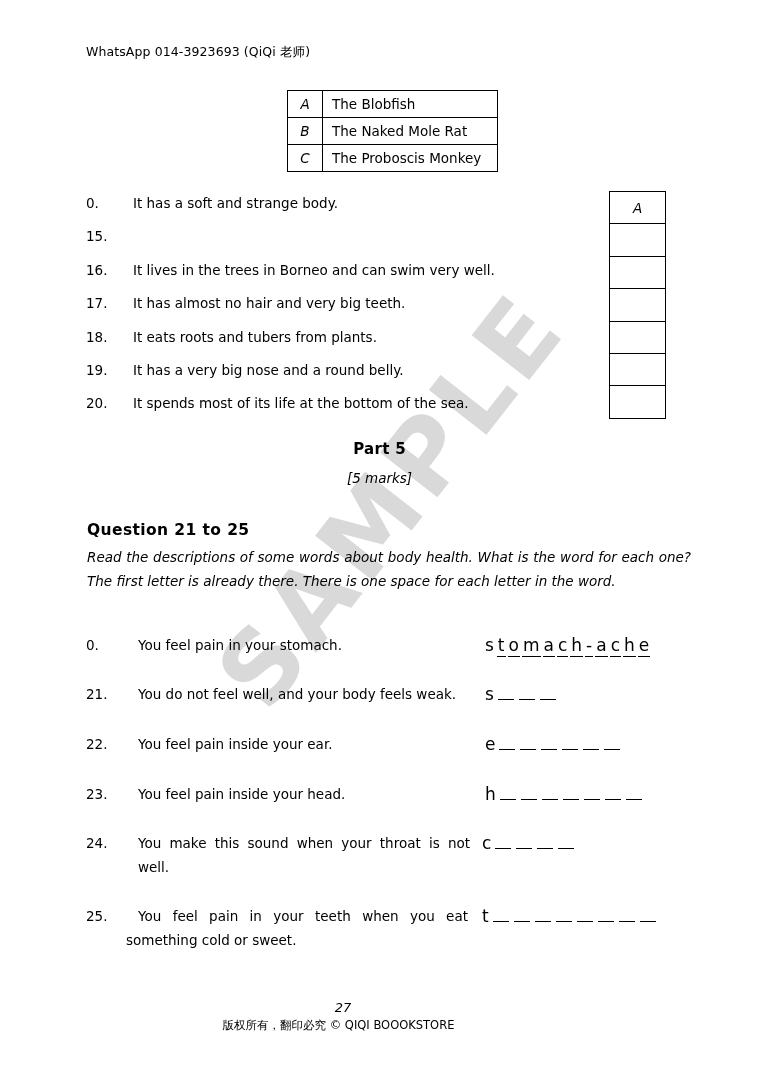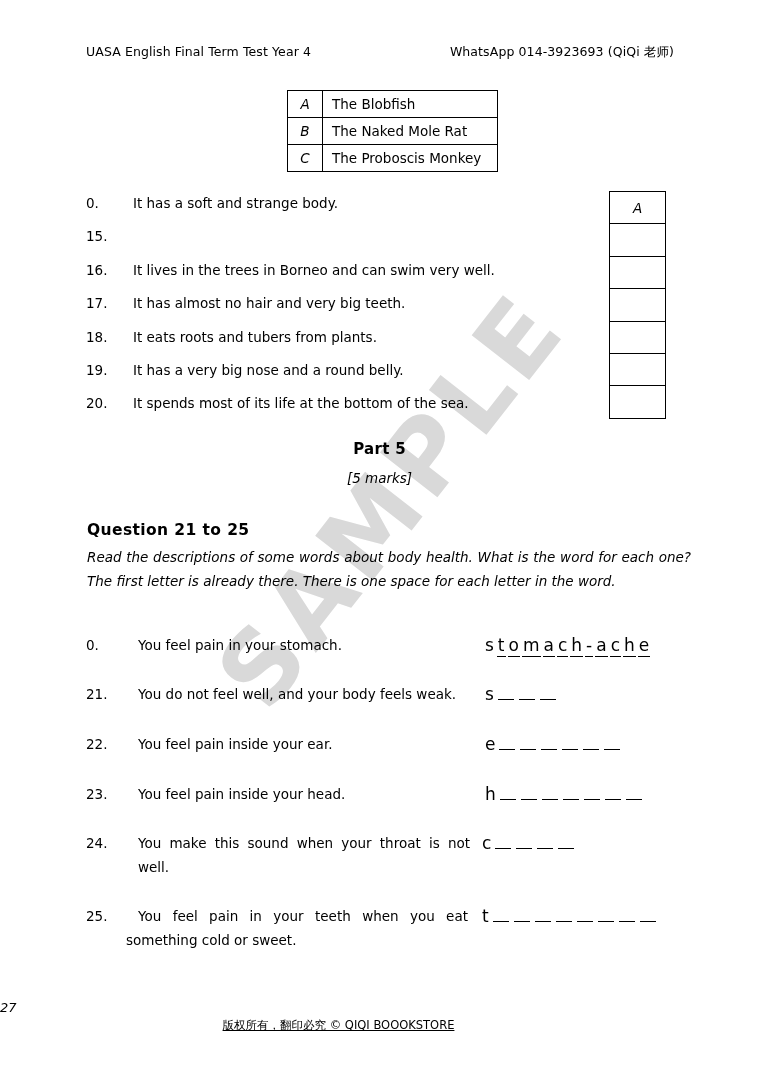--- a/index.html
+++ b/index.html
@@ -223,48 +223,46 @@
     margin: 0 3px 0 2px;
     height: 12px;
   }
 
   
   .page-number {
     position: absolute;
     left: 0;
     top: 1000px;
     width: 686px;
-    text-align: left;
+    text-align: center;
     font-size: 13px;
     font-style: italic;
   }
   .footer-copy {
     position: absolute;
     left: 0;
     top: 1018px;
     width: 677px;
     text-align: center;
     font-size: 11.5px;
     font-family: "DejaVu Sans", "Liberation Sans", sans-serif;
-    text-decoration: underline;
   }
 </style>
 </head>
 <body>
 
 <div class="page">
 
   <div class="watermark">
     <div class="watermark-text">SAMPLE</div>
   </div>
 
   <div class="content">
 
     <div class="header">
-      <span class="header-left">UASA English Final Term Test Year 4</span>
       <span class="header-right">WhatsApp 014-3923693 (QiQi 老师)</span>
     </div>
 
     <table class="option-table">
       <tbody id="option-table-body">
           <tr>
             <td class="letter">A</td>
             <td class="label">The Blobfish</td>
           </tr>
           <tr>

